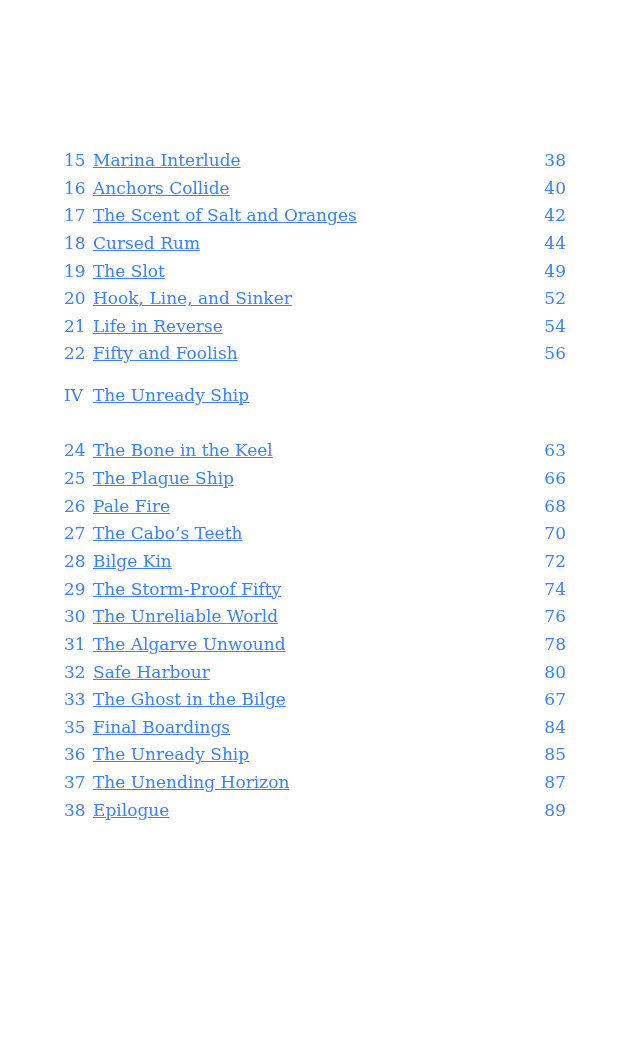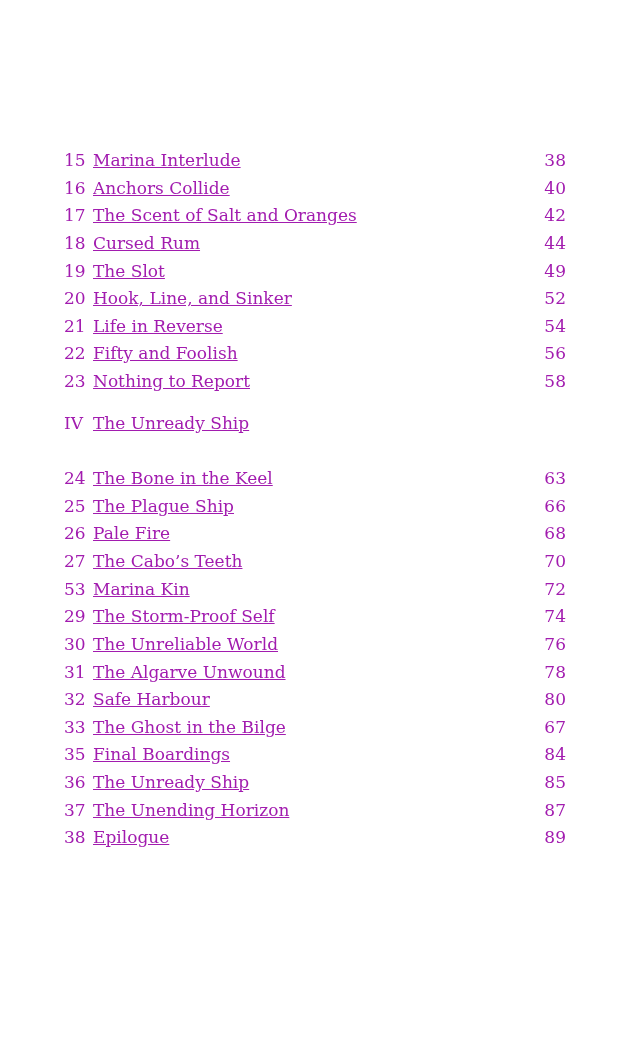--- a/index.html
+++ b/index.html
@@ -8,21 +8,21 @@
     background: #ffffff;
   }
   .page {
     position: relative;
     width: 634px;
     height: 1050px;
     box-sizing: border-box;
     background: #ffffff;
     font-family: "DejaVu Serif", "Liberation Serif", serif;
     font-size: 17px;
-    color: #a21caf;
+    color: #3b82f6;
     padding: 147px 68px 0 64px;
     overflow: hidden;
   }
   .toc {
     width: 100%;
   }
   .row {
     display: flex;
     align-items: baseline;
     height: 27.65px;
@@ -85,25 +85,20 @@
       <div class="row">
         <span class="num">21</span>
         <span class="title">Life in Reverse</span>
         <span class="pagenum">54</span>
       </div>
       <div class="row">
         <span class="num">22</span>
         <span class="title">Fifty and Foolish</span>
         <span class="pagenum">56</span>
       </div>
-      <div class="row">
-        <span class="num">23</span>
-        <span class="title">Nothing to Report</span>
-        <span class="pagenum">58</span>
-      </div>
       <div class="row part">
         <span class="num">IV</span>
         <span class="title">The Unready Ship</span>
       </div>
       <div class="row">
         <span class="num">24</span>
         <span class="title">The Bone in the Keel</span>
         <span class="pagenum">63</span>
       </div>
       <div class="row">
@@ -115,27 +110,27 @@
         <span class="num">26</span>
         <span class="title">Pale Fire</span>
         <span class="pagenum">68</span>
       </div>
       <div class="row">
         <span class="num">27</span>
         <span class="title">The Cabo’s Teeth</span>
         <span class="pagenum">70</span>
       </div>
       <div class="row">
-        <span class="num">53</span>
-        <span class="title">Marina Kin</span>
+        <span class="num">28</span>
+        <span class="title">Bilge Kin</span>
         <span class="pagenum">72</span>
       </div>
       <div class="row">
         <span class="num">29</span>
-        <span class="title">The Storm-Proof Self</span>
+        <span class="title">The Storm-Proof Fifty</span>
         <span class="pagenum">74</span>
       </div>
       <div class="row">
         <span class="num">30</span>
         <span class="title">The Unreliable World</span>
         <span class="pagenum">76</span>
       </div>
       <div class="row">
         <span class="num">31</span>
         <span class="title">The Algarve Unwound</span>

